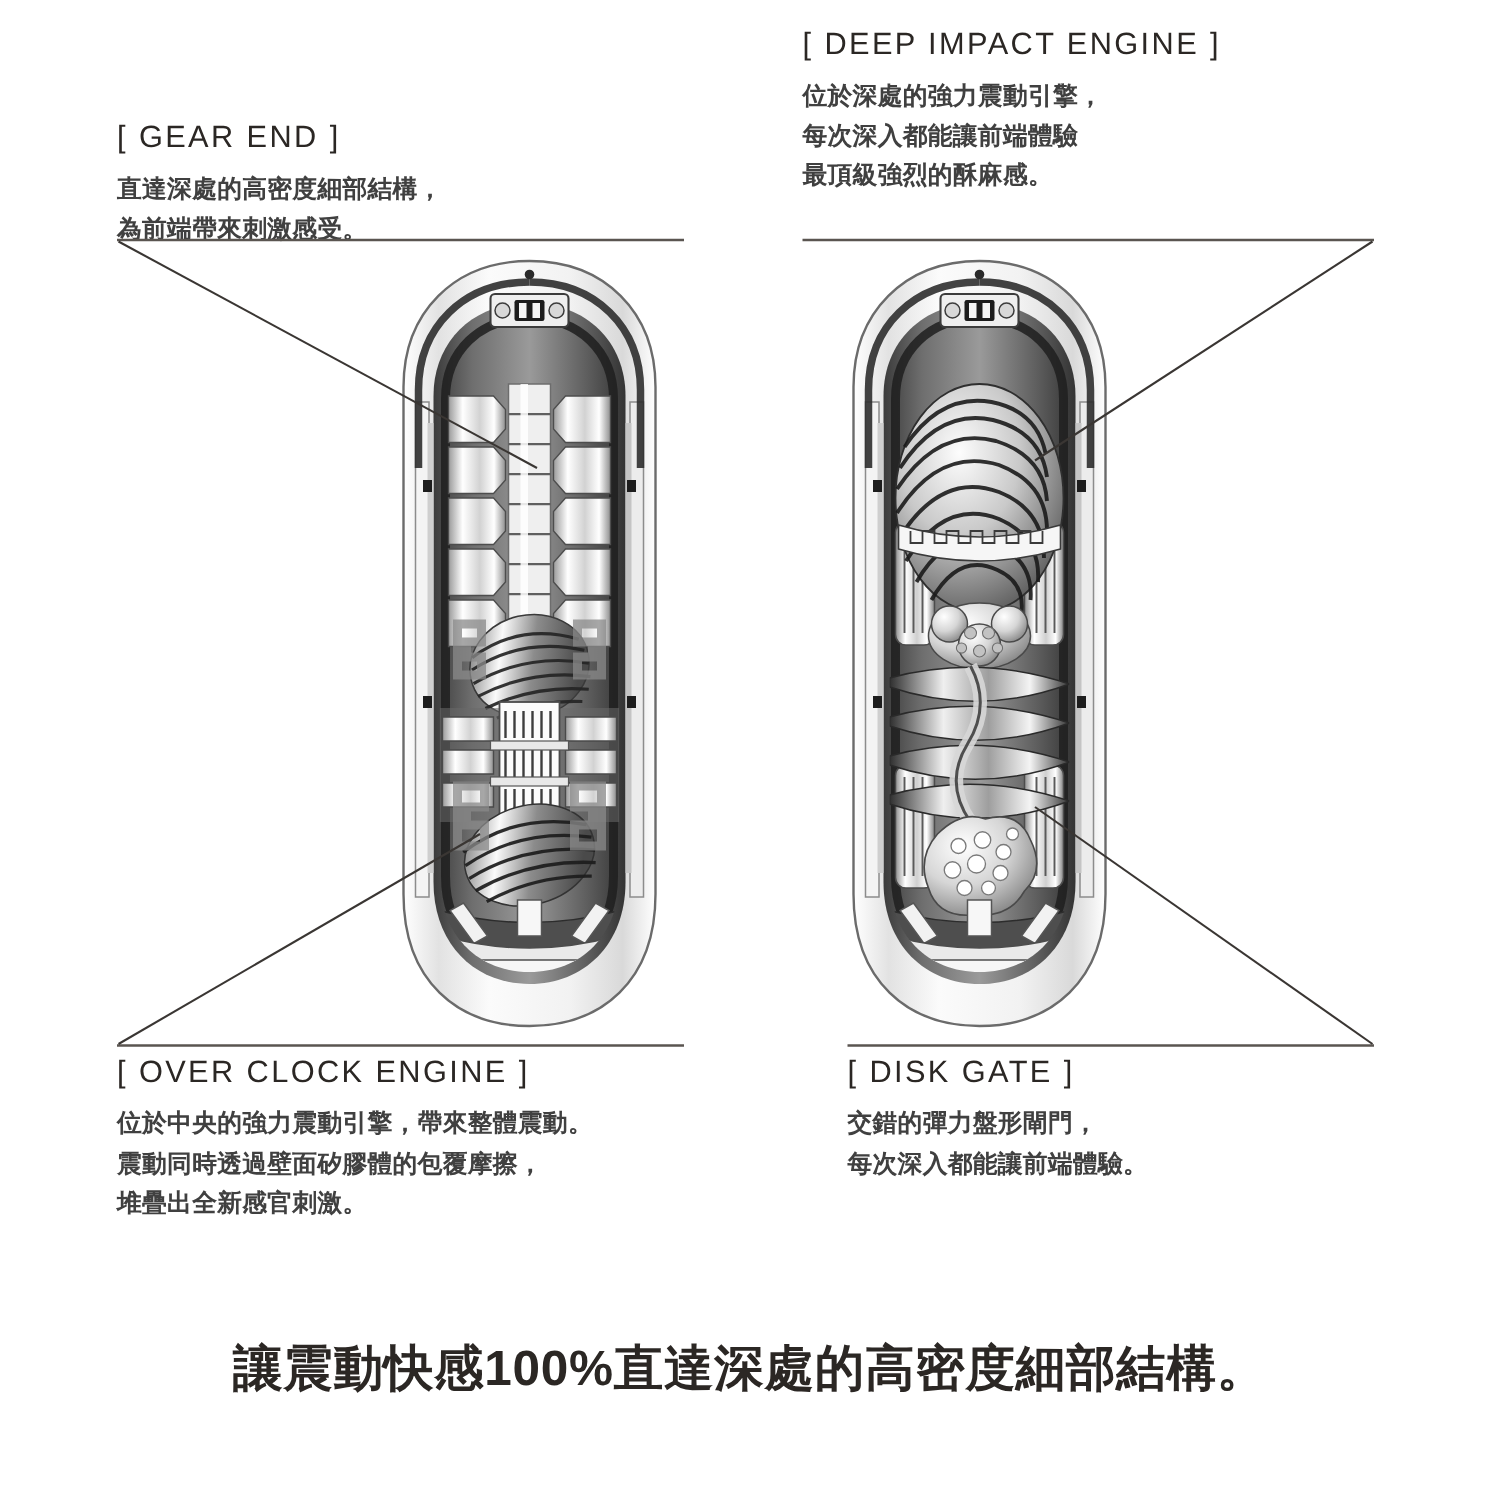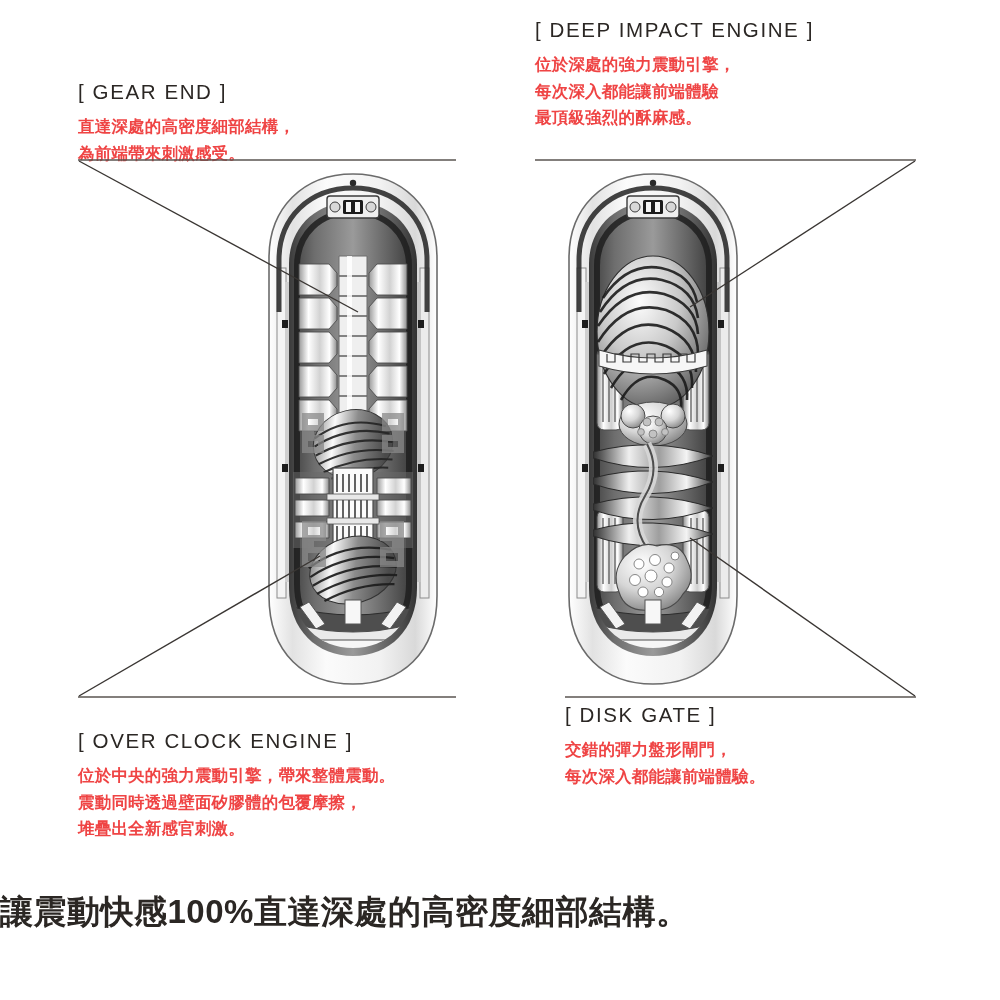--- a/index.html
+++ b/index.html
@@ -19,37 +19,38 @@
     font-weight:400;
     letter-spacing:1.6px;
     color:#2b2724;
     white-space:nowrap;
     margin-bottom:9px;
   }
   .callout .body{
     font-size:16.5px;
     line-height:1.62;
     font-weight:700;
-    color:#ef4444;
+    color:#404040;
     white-space:nowrap;
   }
   .callout .body div{letter-spacing:.2px;}
 
   #callout-gear-end{left:78px;top:52px;margin-top:28px;}
   #callout-deep-impact{left:535px;top:18px;}
-  #callout-over-clock{left:78px;top:703px;margin-top:26px;}
+  #callout-over-clock{left:78px;top:703px;}
   #callout-disk-gate{left:565px;top:703px;}
 
   
   #lines{position:absolute;left:0;top:0;width:1000px;height:1000px;}
 
   
   #headline{
     position:absolute;
     left:0;top:890px;width:1000px;
+    text-align:center;
     font-size:33px;
     font-weight:700;
     letter-spacing:.5px;
     color:#2b2724;
     white-space:nowrap;
   }
 
   
   .device{position:absolute;}
   #device-left{left:255px;top:172px;width:196px;height:516px;}

